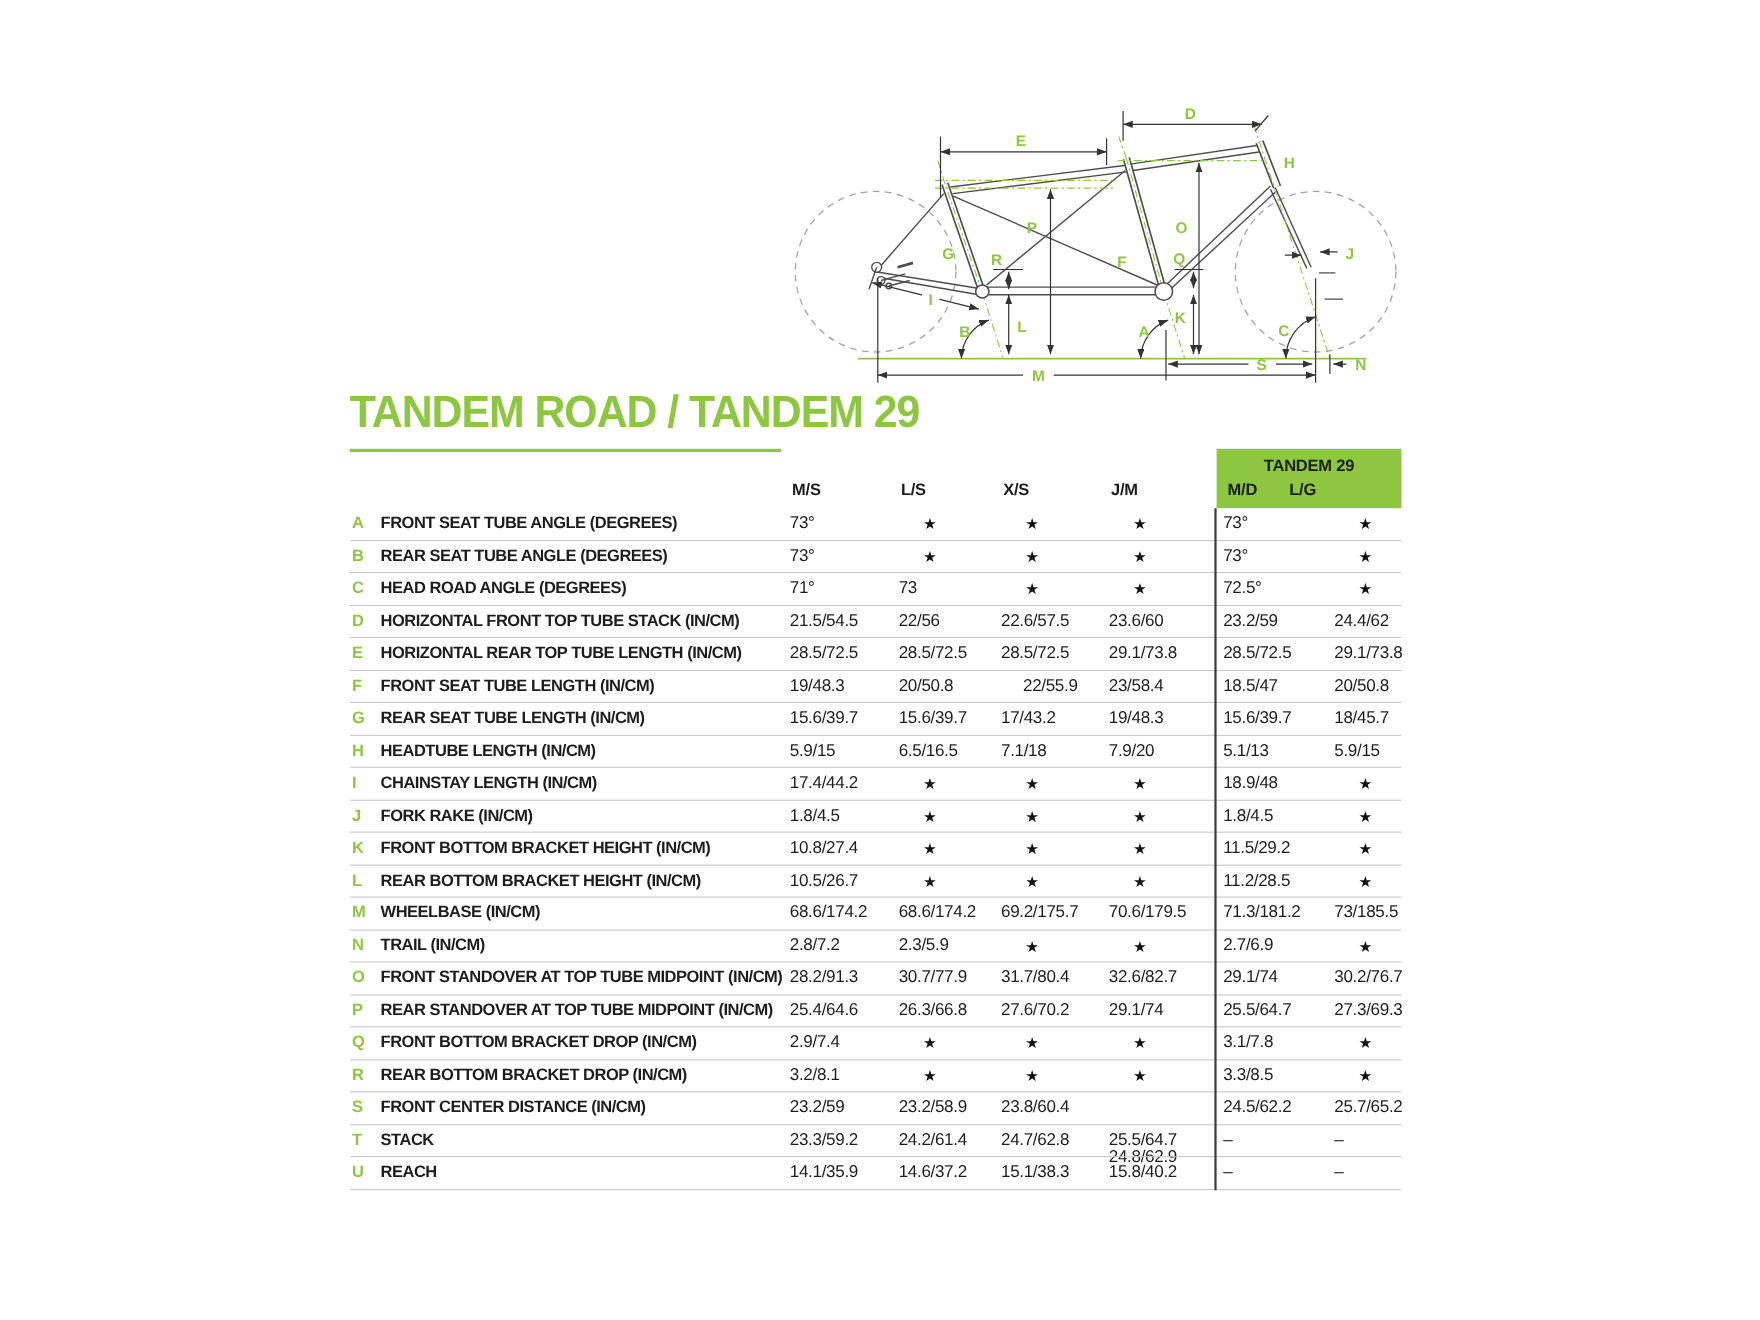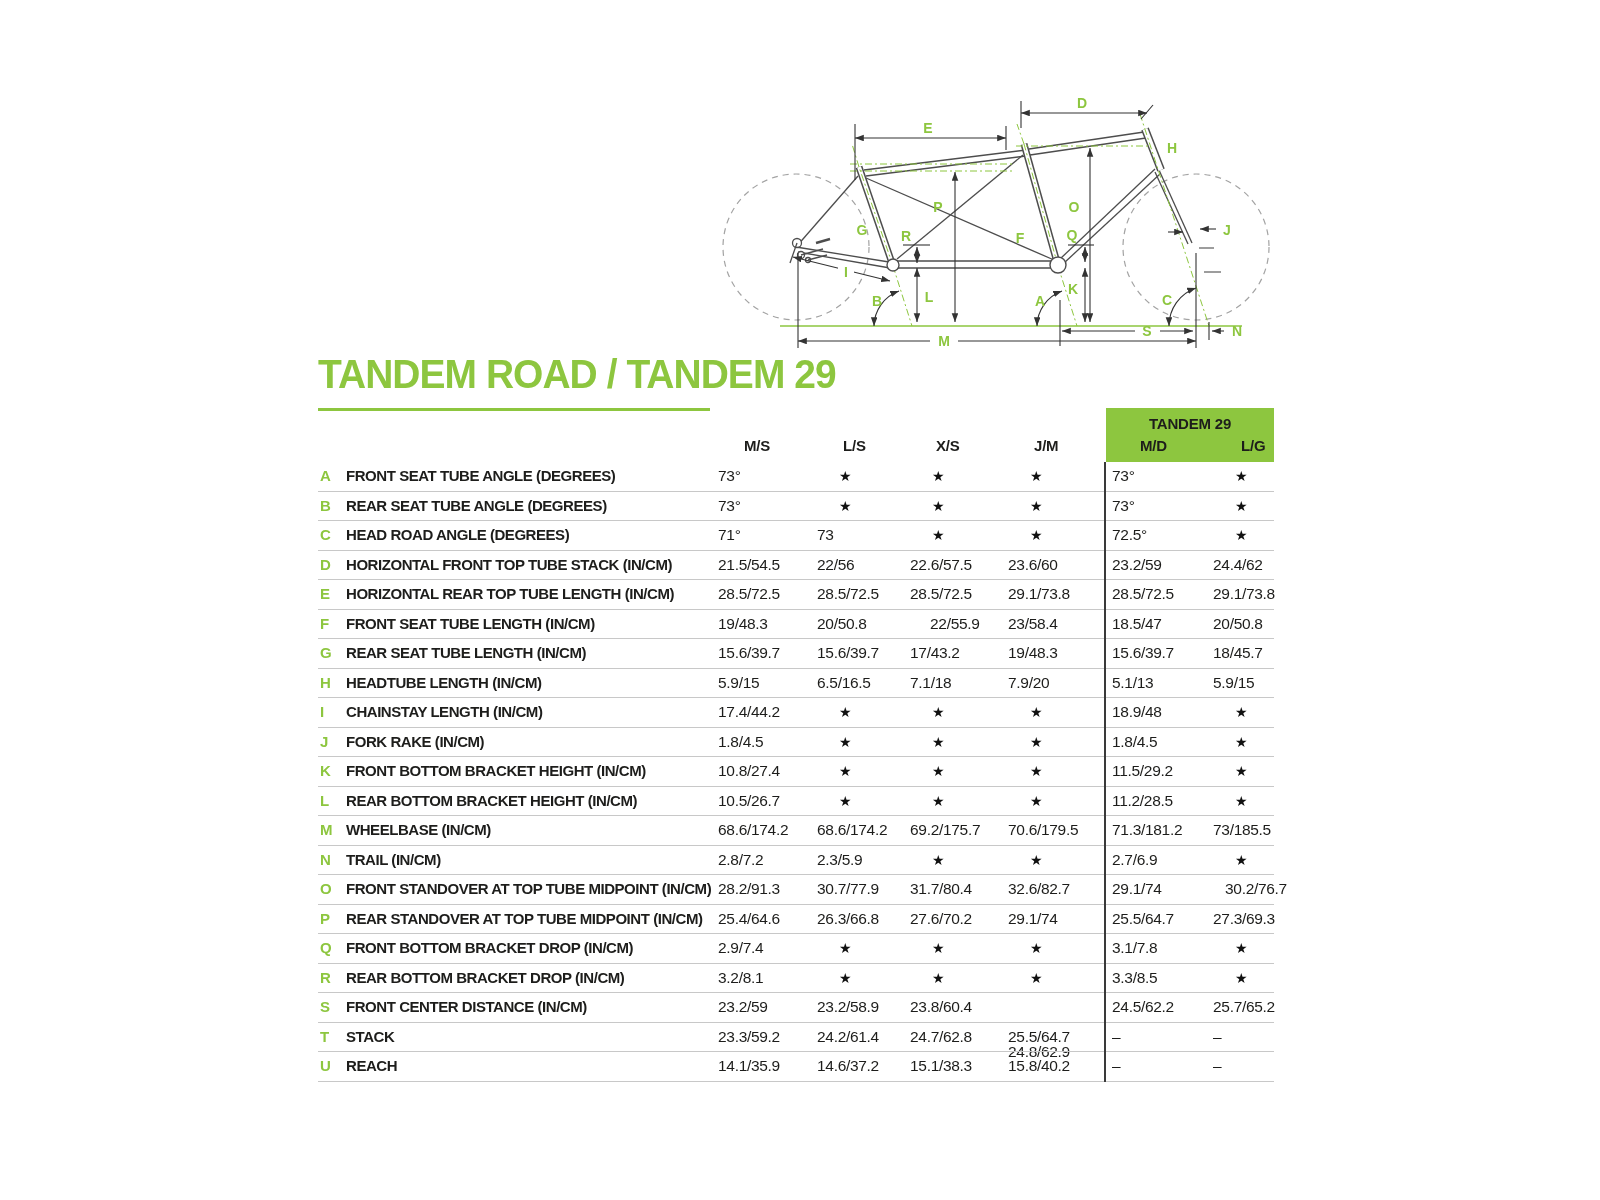--- a/index.html
+++ b/index.html
@@ -14,21 +14,21 @@
          transform-origin:left top;white-space:nowrap;}
   .geo-table{position:absolute;left:318px;top:408px;width:956px;}
   .thead{position:absolute;left:0;top:0;width:956px;height:54px;}
   .topline{position:absolute;left:0;top:0;width:392px;height:3px;background:var(--green);}
   .hgroup{position:absolute;top:0;height:54px;background:var(--green);}
   .hgroup.g0{left:392px;width:392px;}
   .hgroup.g1{left:788px;width:168px;}
   .hgroup .gl{margin-top:7px;text-align:center;font-size:15px;font-weight:700;
               letter-spacing:-0.2px;color:var(--ink);}
   .sizeLab{position:absolute;top:29px;font-size:15px;font-weight:700;letter-spacing:-0.2px;
-           color:var(--ink);margin-left:24px;}
+           color:var(--ink);}
   .tbody{position:absolute;left:0;top:54px;width:956px;}
   .row{position:relative;width:956px;height:29.52px;border-bottom:1px solid var(--grid);
        box-sizing:border-box;}
   .row span{position:absolute;top:0;line-height:28.5px;white-space:nowrap;}
   .letter{left:2px;font-size:15px;font-weight:700;color:var(--green);}
   .rname{left:28px;font-size:15px;font-weight:700;letter-spacing:-0.45px;color:var(--ink);}
   .val{font-size:15.5px;letter-spacing:-0.3px;color:var(--ink);}
   .val.star{font-size:14px;padding-left:22px;color:#111;}
   .vdivider{position:absolute;left:786px;top:54px;width:2px;height:620px;background:var(--divider);}
   svg text{font-family:"Liberation Sans",sans-serif;font-weight:700;font-size:14px;
@@ -173,21 +173,21 @@
       <div class="topline"></div>
       <div class="hgroup g1">
         <div class="gl">TANDEM 29</div>
       </div>
       <div id="sizeLabels">
           <span class="sizeLab" style="left: 402px;">M/S</span>
           <span class="sizeLab" style="left: 501px;">L/S</span>
           <span class="sizeLab" style="left: 594px;">X/S</span>
           <span class="sizeLab" style="left: 692px;">J/M</span>
           <span class="sizeLab" style="left: 798px;">M/D</span>
-          <span class="sizeLab" style="left: 899px;">L/G</span>
+          <span class="sizeLab" style="left: 854px;">L/G</span>
         </div>
     </div>
     <div class="tbody" id="tbody">
         <div class="row">
           <span class="letter">A</span>
           <span class="rname">FRONT SEAT TUBE ANGLE (DEGREES)</span>
           <span class="val" style="left: 400px;">73°</span>
           <span class="val star" style="left: 499px;">★</span>
           <span class="val star" style="left: 592px;">★</span>
           <span class="val star" style="left: 690px;">★</span>
@@ -325,21 +325,21 @@
           <span class="val star" style="left: 895px;">★</span>
         </div>
         <div class="row">
           <span class="letter">O</span>
           <span class="rname">FRONT STANDOVER AT TOP TUBE MIDPOINT (IN/CM)</span>
           <span class="val" style="left: 400px;">28.2/91.3</span>
           <span class="val" style="left: 499px;">30.7/77.9</span>
           <span class="val" style="left: 592px;">31.7/80.4</span>
           <span class="val" style="left: 690px;">32.6/82.7</span>
           <span class="val" style="left: 794px;">29.1/74</span>
-          <span class="val" style="left: 895px; margin-left: 12px;">30.2/76.7</span>
+          <span class="val" style="left: 895px;">30.2/76.7</span>
         </div>
         <div class="row">
           <span class="letter">P</span>
           <span class="rname">REAR STANDOVER AT TOP TUBE MIDPOINT (IN/CM)</span>
           <span class="val" style="left: 400px;">25.4/64.6</span>
           <span class="val" style="left: 499px;">26.3/66.8</span>
           <span class="val" style="left: 592px;">27.6/70.2</span>
           <span class="val" style="left: 690px;">29.1/74</span>
           <span class="val" style="left: 794px;">25.5/64.7</span>
           <span class="val" style="left: 895px;">27.3/69.3</span>

